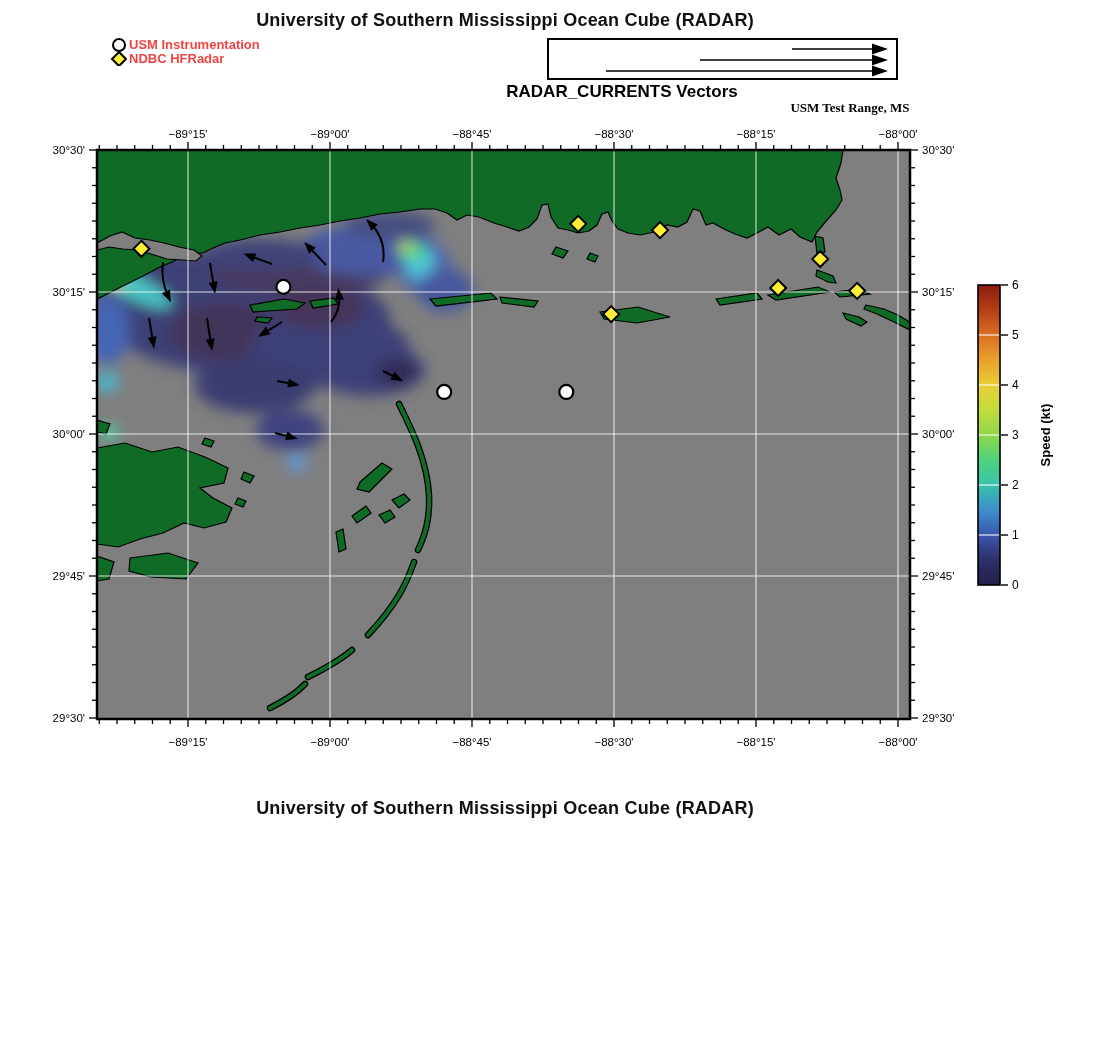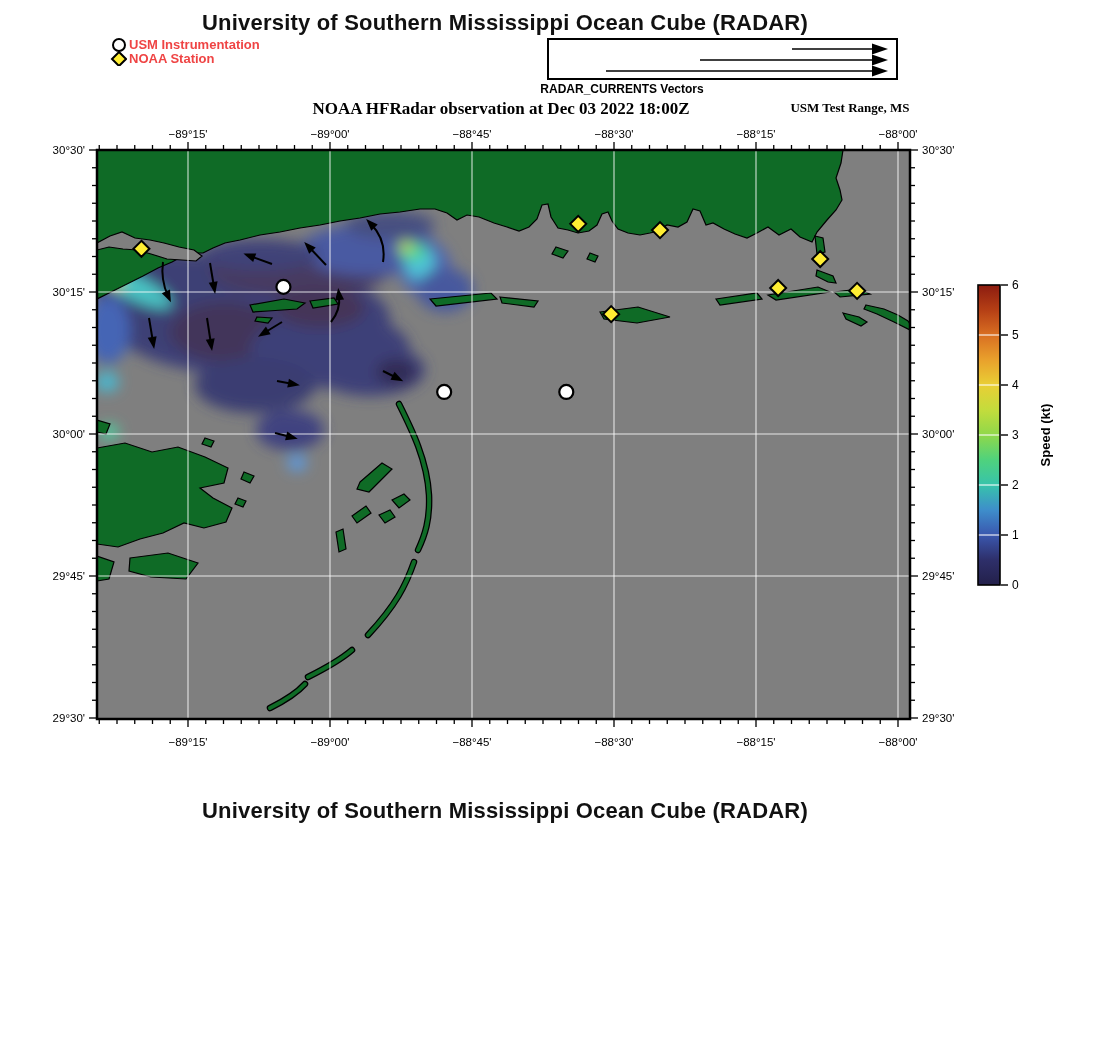--- a/index.html
+++ b/index.html
@@ -1,29 +1,29 @@
 <!DOCTYPE html>
 <html><head>
 <meta charset="utf-8">
 <style>
   html,body{margin:0;padding:0;background:#fff;}
   .canvas{position:relative;width:1100px;height:1050px;background:#ffffff;
           font-family:"Liberation Sans",sans-serif;overflow:hidden;}
   .abs{position:absolute;}
   .top-title,.bottom-title{left:0;width:1010px;text-align:center;
-      font-size:22px;font-weight:bold;color:#111;letter-spacing:0.2px;}
+      font-size:18px;font-weight:bold;color:#111;letter-spacing:0.2px;}
   .top-title{top:10px;}
   .bottom-title{top:798px;}
   .legend{left:110px;top:37px;}
   .legend-row{display:flex;align-items:center;height:14px;}
   .legend-row svg{flex:0 0 auto;}
   .legend-label{font-size:13px;font-weight:bold;color:#ef4444;margin-left:2px;white-space:nowrap;}
   .vs-label{font-size:11px;font-weight:bold;color:#000;transform:translateY(-50%);white-space:nowrap;}
   .radar-caption{left:472px;top:82px;width:300px;text-align:center;
-      font-size:12px;font-weight:bold;color:#000;}
+      font-size:17px;font-weight:bold;color:#000;}
   .noaa-subtitle{left:0;top:99px;width:1002px;text-align:center;
       font-family:"Liberation Serif",serif;font-size:17px;font-weight:bold;color:#000;}
   .range-label{left:770px;top:100px;width:160px;text-align:center;
       font-family:"Liberation Serif",serif;font-size:13px;font-weight:bold;color:#000;}
   svg text{font-family:"Liberation Sans",sans-serif;}
 </style>
 </head>
 <body>
 
 <div class="canvas">
@@ -34,30 +34,29 @@
     <div class="legend-row">
       <svg width="17" height="15">
         <circle cx="9" cy="8" r="6" fill="#ffffff" stroke="#000" stroke-width="2"></circle>
       </svg>
       <span class="legend-label">USM Instrumentation</span>
     </div>
     <div class="legend-row">
       <svg width="17" height="15">
         <polygon points="9,1 16,8 9,15 2,8" fill="#ffee33" stroke="#000" stroke-width="2"></polygon>
       </svg>
-      <span class="legend-label">NOAA Station</span>
+      <span class="legend-label">NDBC HFRadar</span>
     </div>
   </div>
 
   <div class="abs vs-label" style="left:553px;top:49px;">1.00 kts</div>
   <div class="abs vs-label" style="left:553px;top:60px;">2.00 kts</div>
   <div class="abs vs-label" style="left:553px;top:71px;">3.00 kts</div>
   <div class="abs radar-caption">RADAR_CURRENTS Vectors</div>
 
-  <div class="abs noaa-subtitle">NOAA HFRadar observation at Dec 03 2022 18:00Z</div>
   <div class="abs range-label">USM Test Range, MS</div>
 
   <svg class="abs" style="left:0;top:0;" width="1100" height="790">
     <defs>
       <filter id="blobblur" x="-30%" y="-30%" width="160%" height="160%">
         <feGaussianBlur stdDeviation="7"></feGaussianBlur>
       </filter>
       <clipPath id="mapclip">
           <rect x="97" y="150" width="813" height="569"></rect>
         </clipPath>

